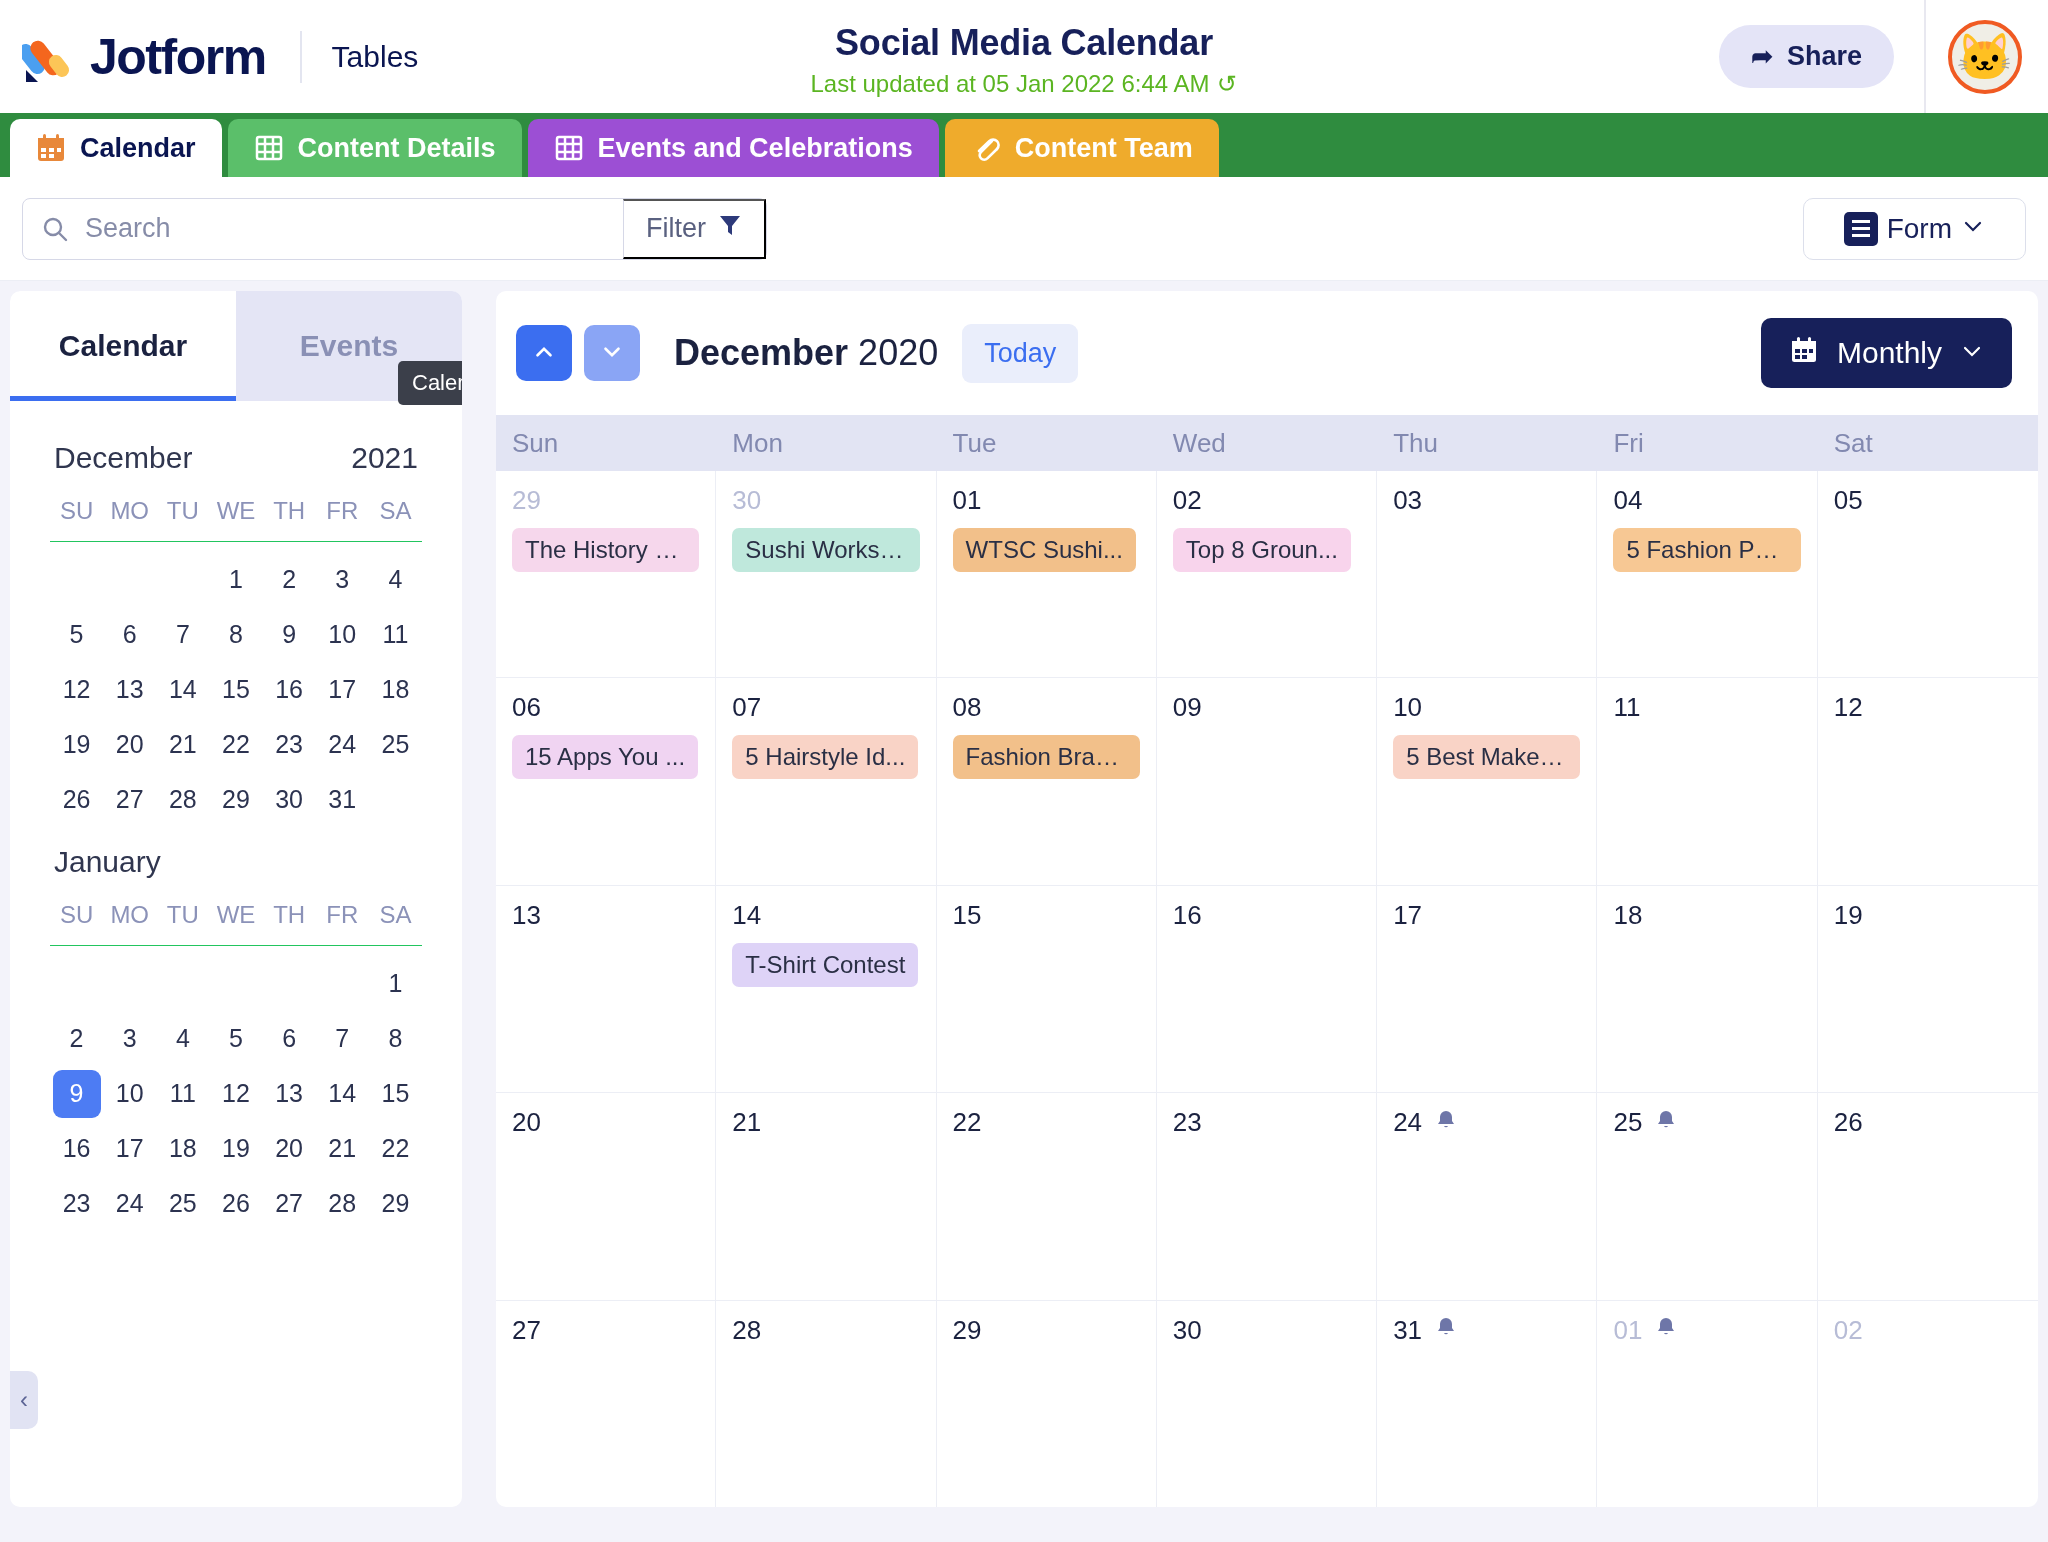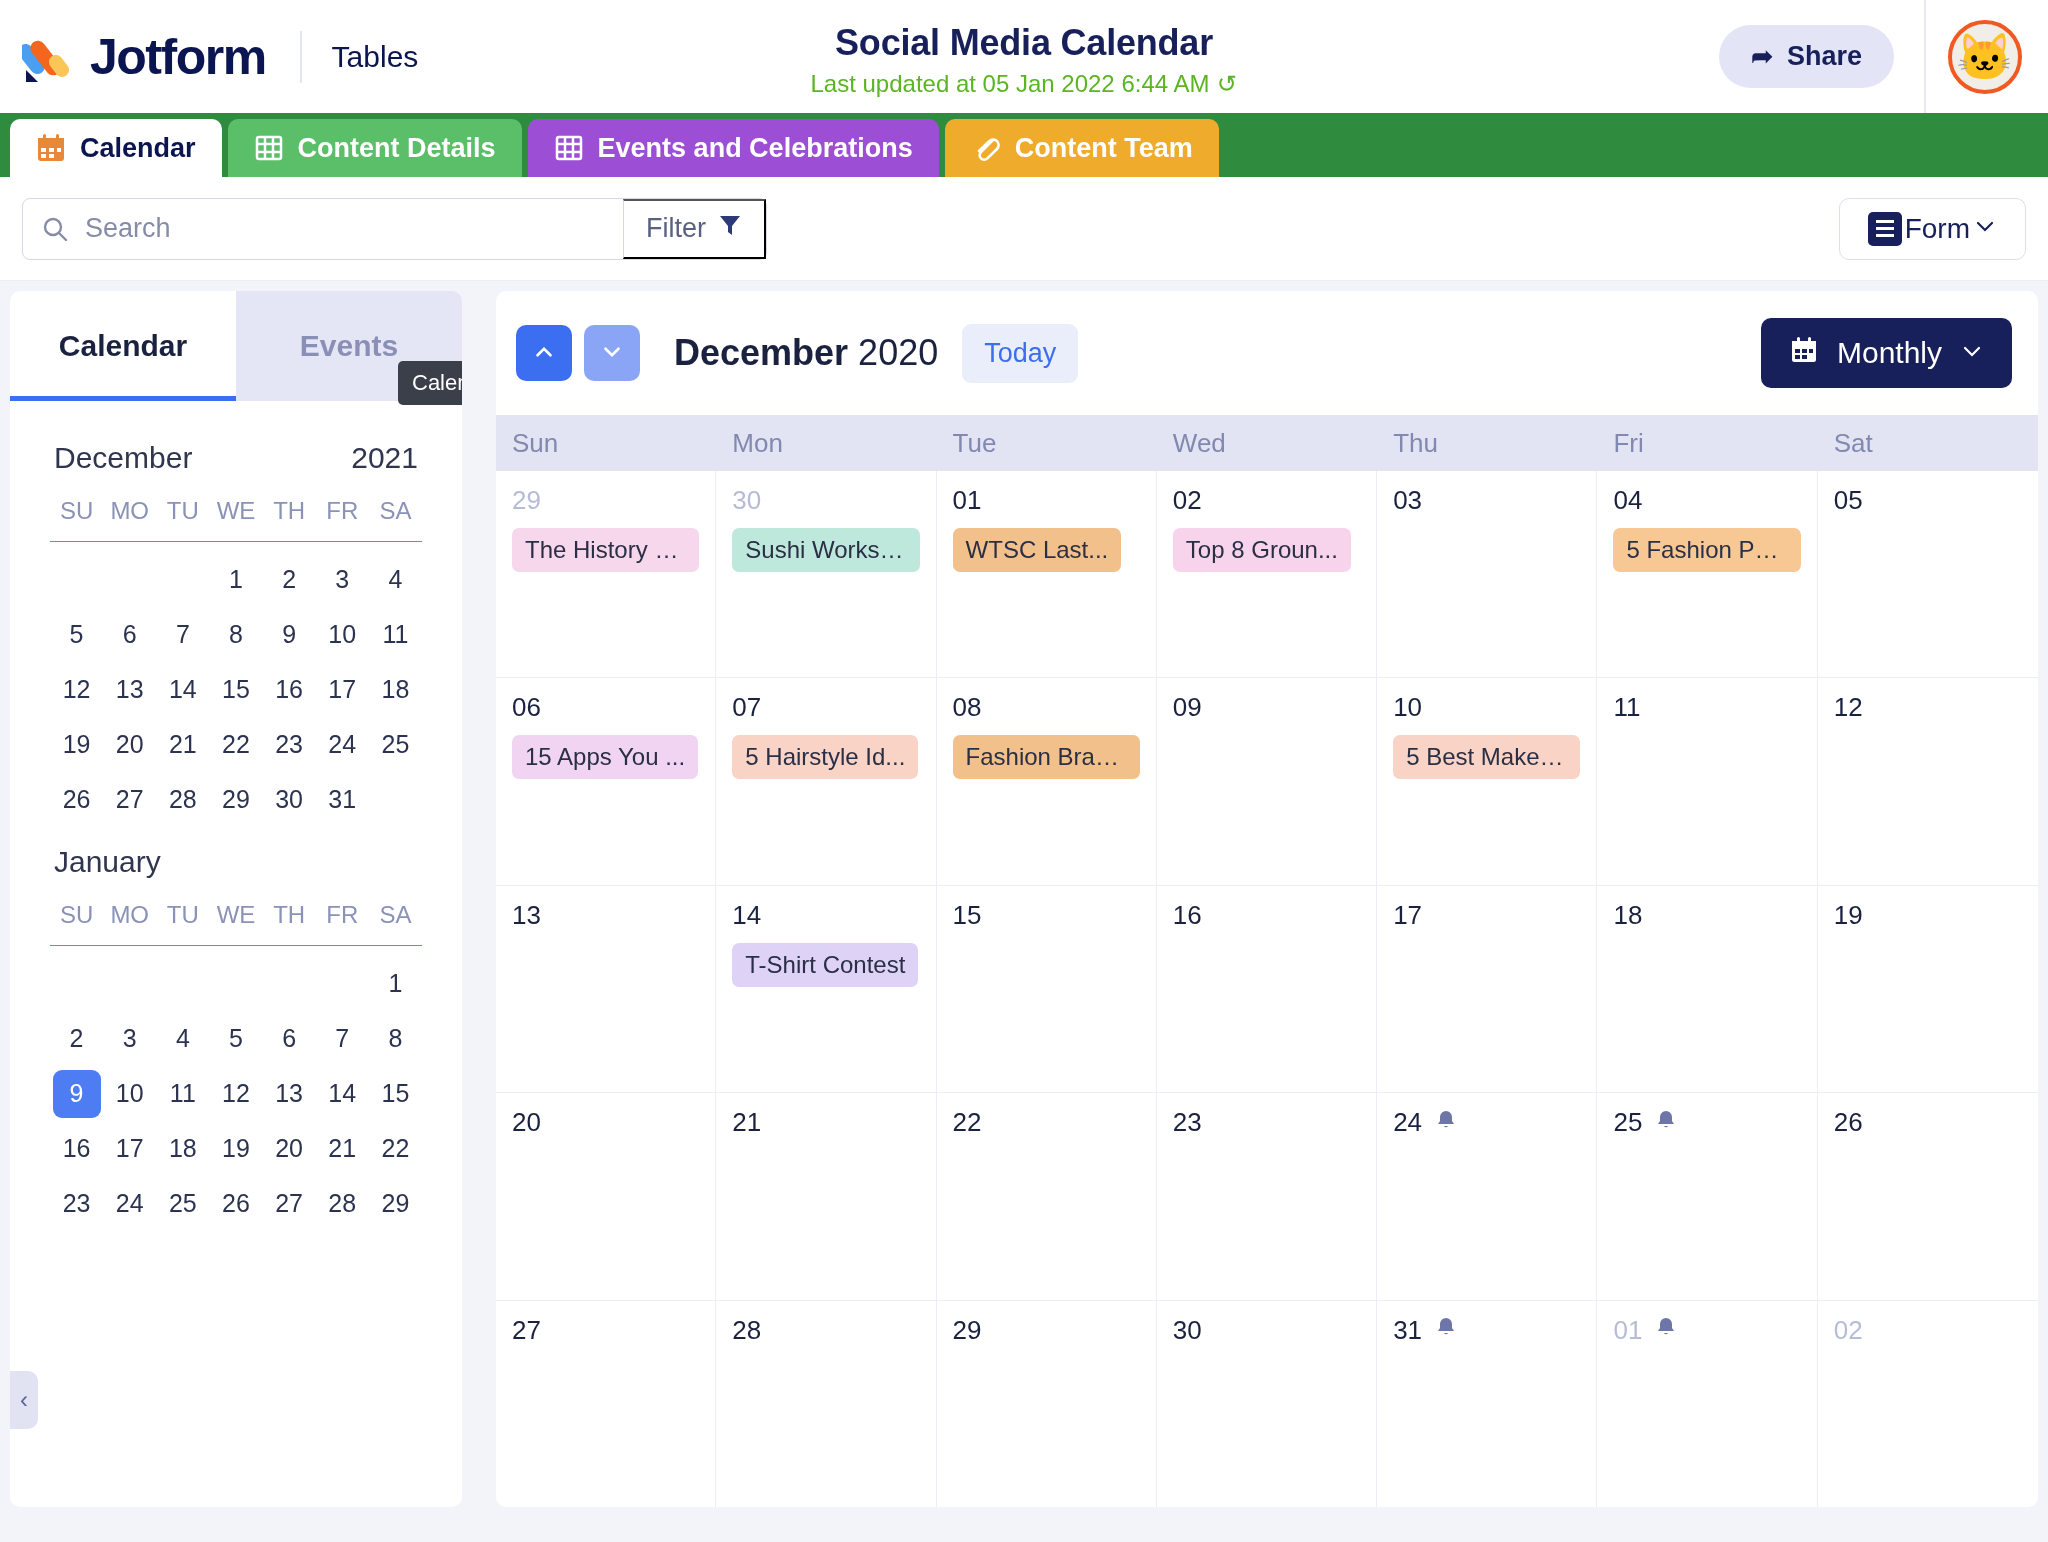--- a/index.html
+++ b/index.html
@@ -86,23 +86,23 @@
     font-family: "Liberation Sans", sans-serif;
   }
   .search-input::placeholder { color: #868ca8; }
   .filter-btn {
     display: flex; align-items: center; gap: 12px;
     border-left: 1px solid #d6d8e7; height: 100%;
     padding: 0 22px; font-size: 27px; color: #5a6180; cursor: pointer; background: none;
     font-family: "Liberation Sans", sans-serif;
   }
   .form-btn {
-    margin-left: auto; display: flex; align-items: center; gap: 3px;
+    margin-left: auto; display: flex; align-items: center; gap: 9px;
     border: 1px solid #dcdfeb; border-radius: 10px; background: #fff;
-    height: 62px; padding: 0 28px; font-size: 28px; color: #17205a; cursor: pointer;
+    height: 62px; padding: 0 40px; font-size: 28px; color: #17205a; cursor: pointer;
     font-family: "Liberation Sans", sans-serif;
   }
   .form-sq {
     width: 34px; height: 34px; background: #17205a; border-radius: 5px;
     display: flex; flex-direction: column; justify-content: center; align-items: center; gap: 4px;
   }
   .form-sq i { display: block; width: 18px; height: 3px; background: #fff; }
 
   
   .body-area {
@@ -678,21 +678,21 @@
             <div class="day-cell">
               <div class="day-num muted">
                 <span>30</span>
               </div>
               <div class="pill" style="background: rgb(191, 232, 220);">Sushi Worksh...</div>
             </div>
             <div class="day-cell">
               <div class="day-num">
                 <span>01</span>
               </div>
-              <div class="pill" style="background: rgb(242, 192, 138);">WTSC Last...</div>
+              <div class="pill" style="background: rgb(242, 192, 138);">WTSC Sushi...</div>
             </div>
             <div class="day-cell">
               <div class="day-num">
                 <span>02</span>
               </div>
               <div class="pill" style="background: rgb(248, 212, 236);">Top 8 Groun...</div>
             </div>
             <div class="day-cell">
               <div class="day-num">
                 <span>03</span>

